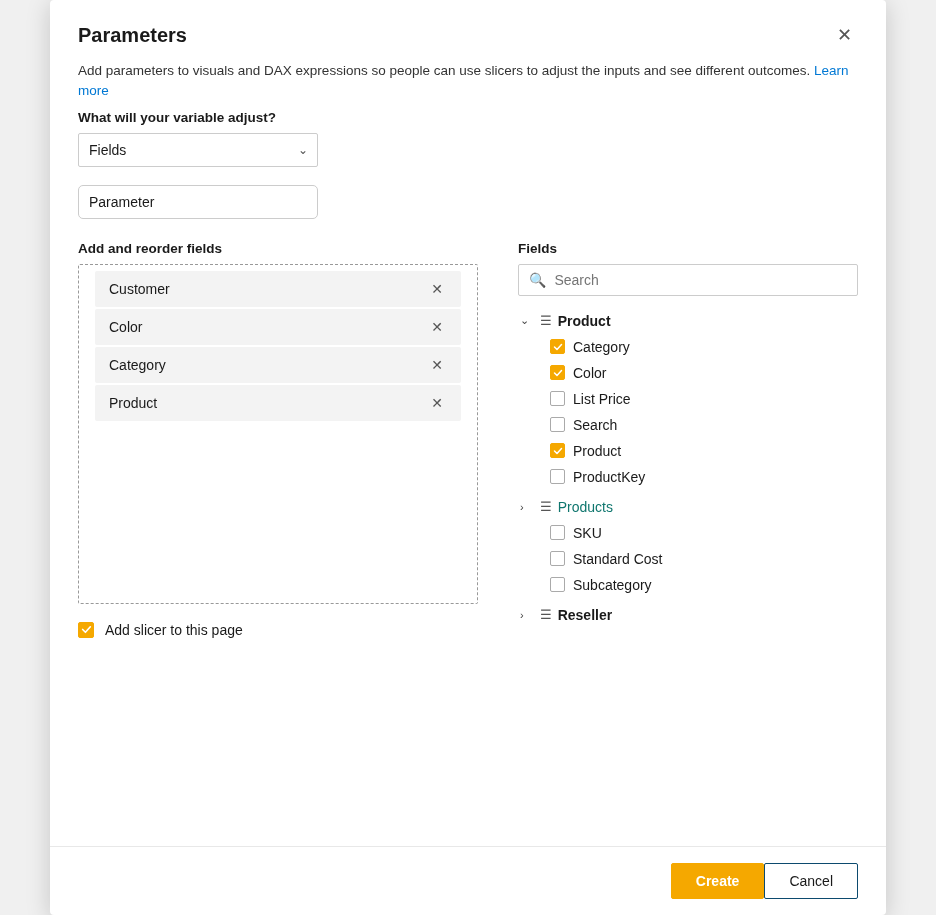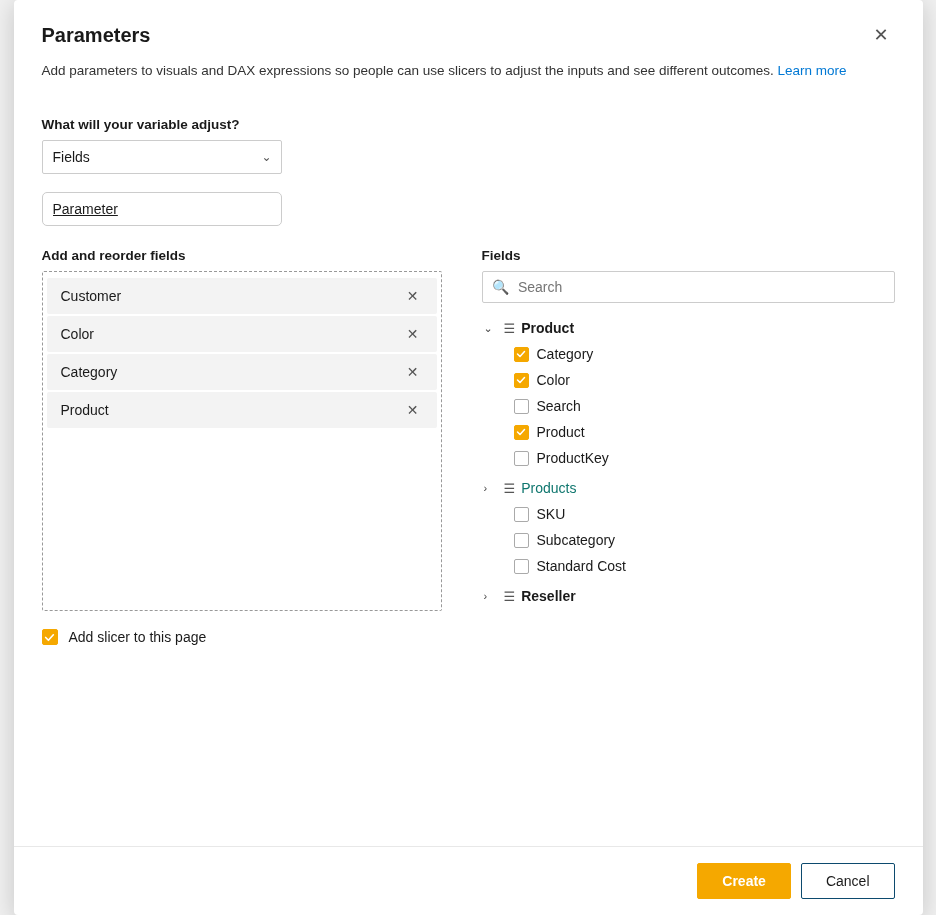--- a/index.html
+++ b/index.html
@@ -7,21 +7,21 @@
       font-family: 'Segoe UI', sans-serif;
       font-size: 14px;
       background: #f0f0f0;
       display: flex;
       justify-content: center;
       align-items: center;
       min-height: 100vh;
     }
     .dialog {
       background: #fff;
-      width: 909px;
+      width: 836px;
       min-height: 915px;
       border-radius: 4px;
       box-shadow: 0 4px 24px rgba(0,0,0,0.18);
       position: relative;
       display: flex;
       flex-direction: column;
     }
     .dialog-header {
       padding: 24px 28px 0 28px;
       display: flex;
@@ -43,21 +43,21 @@
       line-height: 1;
     }
     .dialog-body {
       padding: 14px 28px 20px 28px;
       flex: 1;
     }
     .description {
       color: #333;
       font-size: 13.5px;
       line-height: 1.5;
-      margin-bottom: 36px;
+      margin-bottom: 8px;
     }
     .learn-more {
       color: #0078d4;
       text-decoration: none;
     }
     .section-label {
       font-weight: 600;
       font-size: 13.5px;
       color: #1a1a1a;
       margin-bottom: 8px;
@@ -93,21 +93,20 @@
       margin-bottom: 22px;
     }
     .name-input {
       width: 240px;
       padding: 8px 10px;
       border: 1px solid #ccc;
       border-radius: 5px;
       font-size: 14px;
       color: #1a1a1a;
       outline: none;
-      text-decoration: underline;
     }
     .two-panel {
       display: flex;
       gap: 40px;
     }
     .left-panel {
       flex: 0 0 auto;
       width: 400px;
     }
     .right-panel {
@@ -116,21 +115,21 @@
     .panel-label {
       font-weight: 700;
       font-size: 13.5px;
       color: #1a1a1a;
       margin-bottom: 8px;
     }
     .fields-list-box {
       border: 1px dashed #999;
       border-radius: 2px;
       min-height: 340px;
-      padding: 4px 0;
+      padding: 4px 12px;
     }
     .field-item {
       display: flex;
       align-items: center;
       justify-content: space-between;
       padding: 10px 14px;
       background: #f3f3f3;
       margin: 2px 4px;
       border-radius: 2px;
       cursor: pointer;
@@ -257,21 +256,21 @@
       font-size: 14px;
       color: #1a1a1a;
     }
     .right-panel-inner {
       position: relative;
     }
     .dialog-footer {
       padding: 16px 28px;
       display: flex;
       justify-content: flex-end;
-      gap: 10px;
+      gap: 0;
       border-top: 1px solid #e8e8e8;
     }
     .btn-create {
       background: #f5a800;
       border: 1px solid #f5a800;
       color: #fff;
       font-size: 14px;
       font-weight: 600;
       padding: 9px 24px;
       border-radius: 2px;
@@ -378,20 +377,24 @@
                   <div class="tree-item">
         <span class="cb checked">
                       <svg viewBox="0 0 10 10" fill="none" xmlns="http://www.w3.org/2000/svg">
                         <polyline points="1.5,5 4,7.5 8.5,2.5" stroke="white" stroke-width="1.5" stroke-linecap="round" stroke-linejoin="round"></polyline>
                       </svg>
                     </span>
         <span class="tree-item-label">Color</span>
       </div>
                   <div class="tree-item">
         <span class="cb"></span>
+        <span class="tree-item-label">List Price</span>
+      </div>
+                  <div class="tree-item">
+        <span class="cb"></span>
         <span class="tree-item-label">Search</span>
       </div>
                   <div class="tree-item">
         <span class="cb checked">
                       <svg viewBox="0 0 10 10" fill="none" xmlns="http://www.w3.org/2000/svg">
                         <polyline points="1.5,5 4,7.5 8.5,2.5" stroke="white" stroke-width="1.5" stroke-linecap="round" stroke-linejoin="round"></polyline>
                       </svg>
                     </span>
         <span class="tree-item-label">Product</span>
       </div>
@@ -407,25 +410,25 @@
       <span class="table-icon">☰</span>
       <span class="tree-group-name dim" style="color:#0f766e;font-weight:400">Products</span>
     </div>
   <div class="tree-items">
                   <div class="tree-item">
         <span class="cb"></span>
         <span class="tree-item-label">SKU</span>
       </div>
                   <div class="tree-item">
         <span class="cb"></span>
+        <span class="tree-item-label">Standard Cost</span>
+      </div>
+                  <div class="tree-item">
+        <span class="cb"></span>
         <span class="tree-item-label">Subcategory</span>
-      </div>
-                  <div class="tree-item">
-        <span class="cb"></span>
-        <span class="tree-item-label">Standard Cost</span>
       </div>
                 </div>
               </div>
               <div class="tree-group">
     <div class="tree-group-header">
       <span class="tree-chevron">›</span>
       <span class="table-icon">☰</span>
       <span class="tree-group-name" style="">Reseller</span>
     </div>
   </div>

